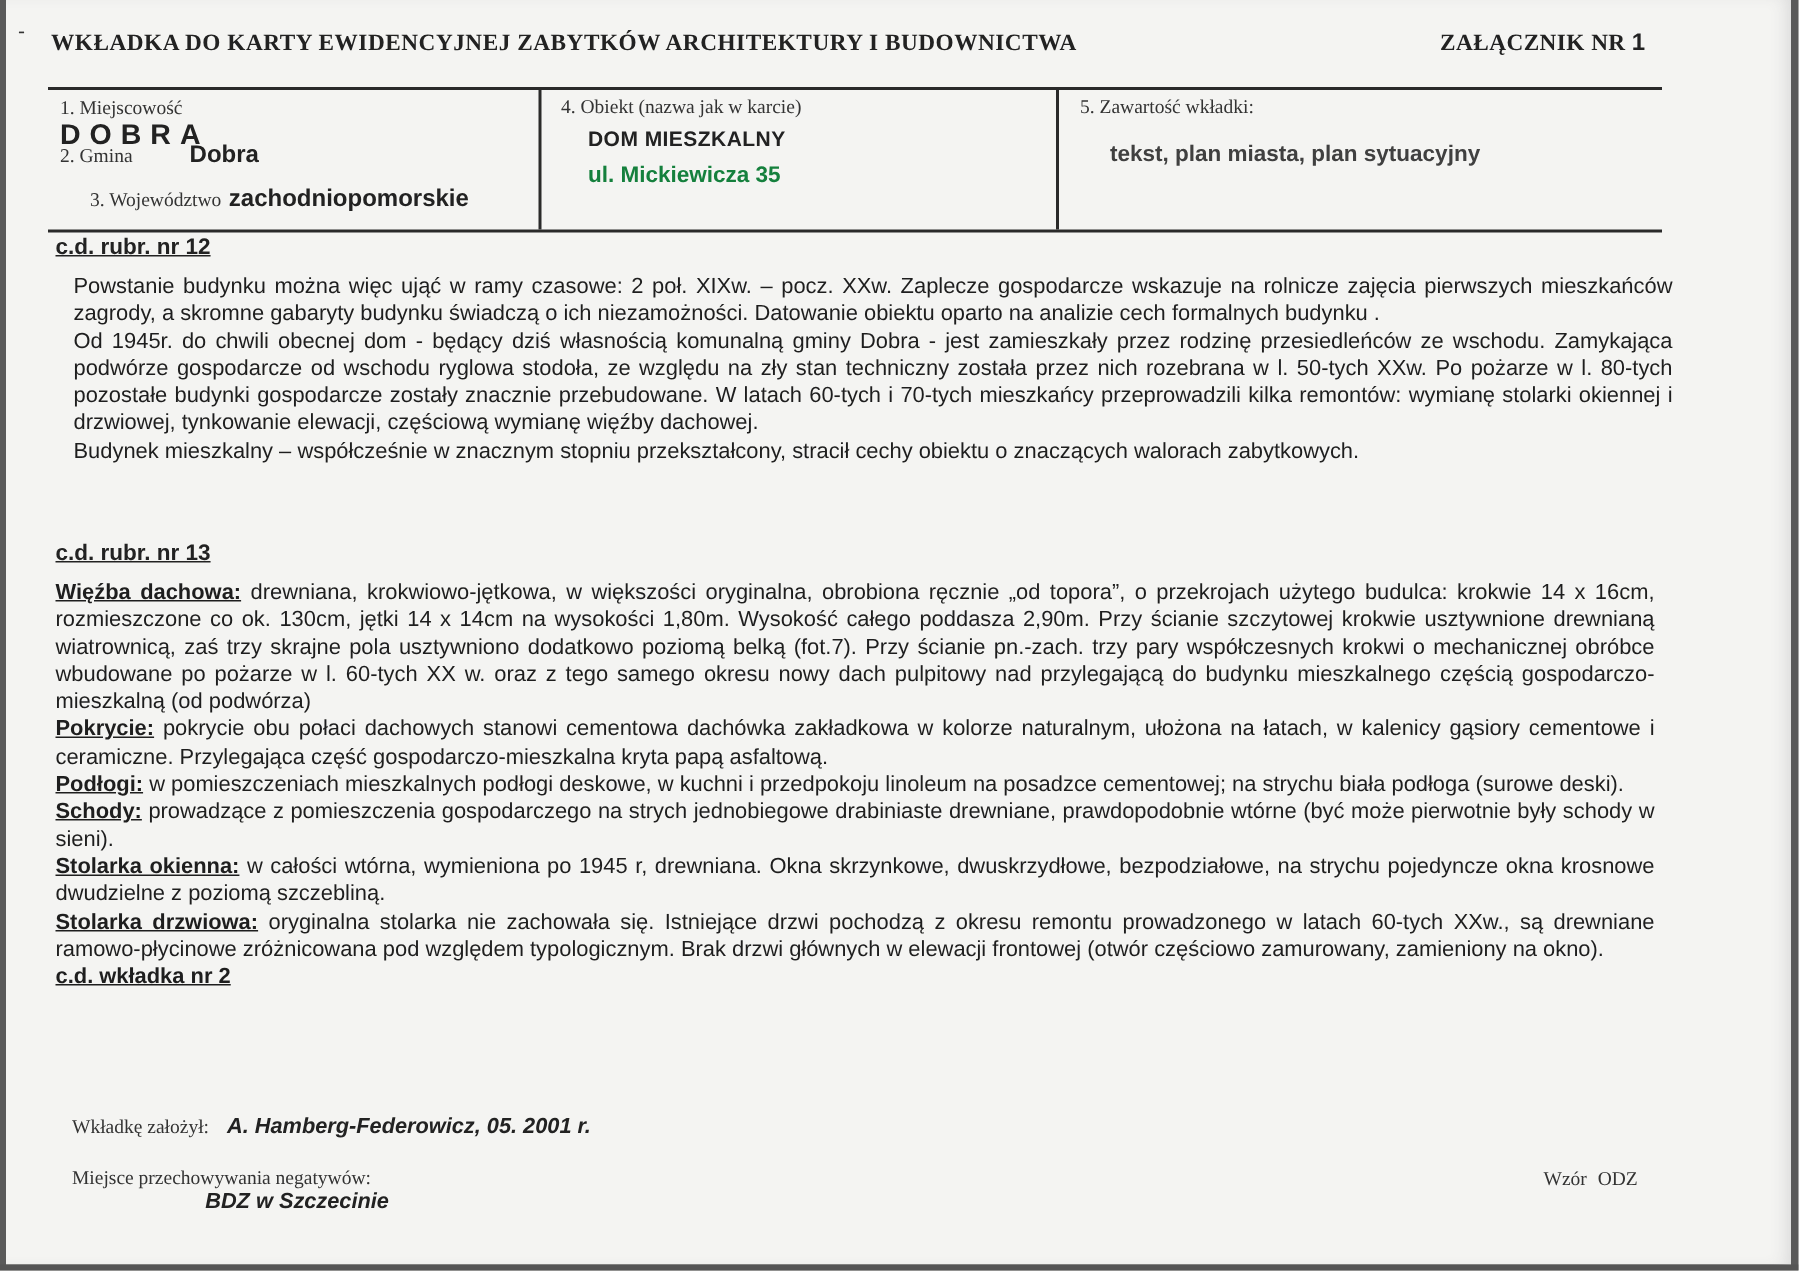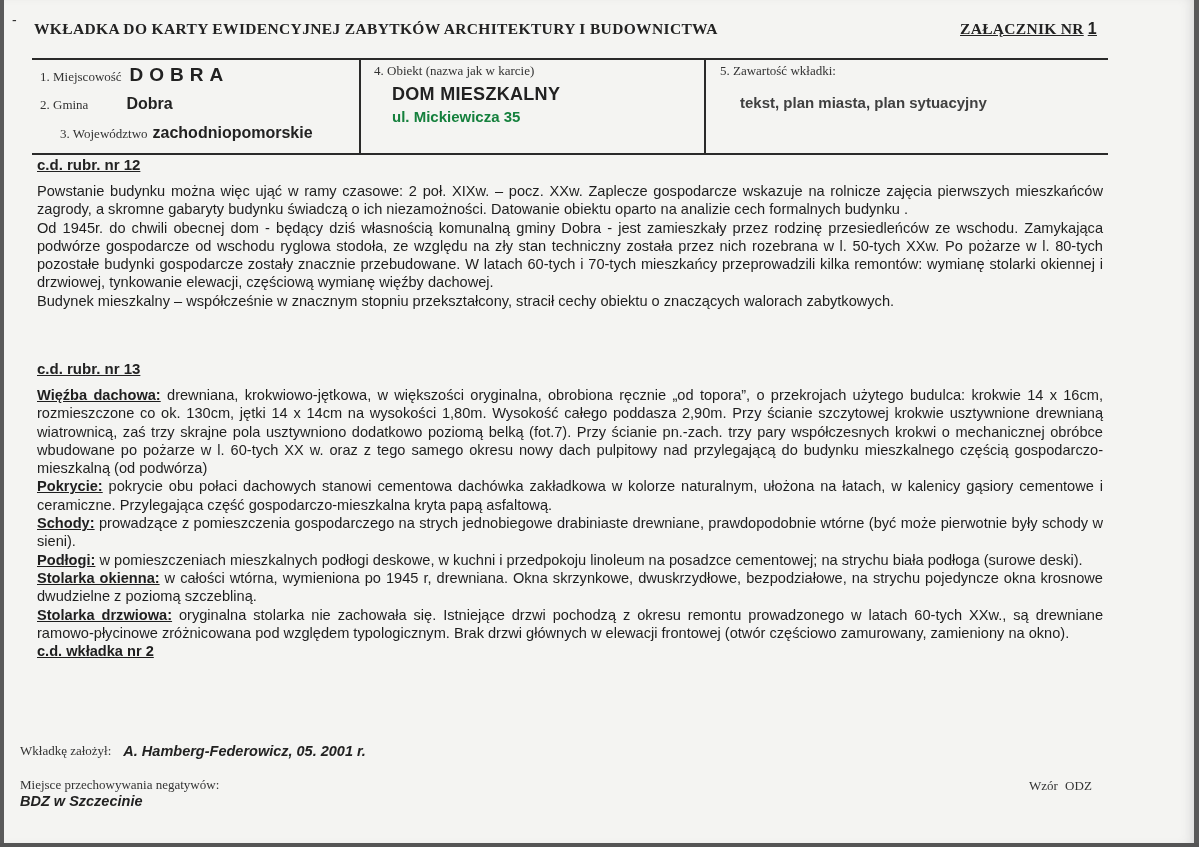--- a/index.html
+++ b/index.html
@@ -19,78 +19,78 @@
   }
   .dash { position: absolute; left: 8px; top: 12px; font-size: 14px; color:#333; }
   .header-title {
     position: absolute; left: 30px; top: 20px;
     font-family: "Liberation Serif", serif; font-weight: bold;
     font-size: 15.5px; letter-spacing: 0.35px; color: #222;
   }
   .header-annex {
     position: absolute; left: 956px; top: 20px;
     font-family: "Liberation Serif", serif; font-weight: bold;
-    font-size: 15.5px; letter-spacing: 0.3px; color: #222; text-decoration: underline;
+    font-size: 15.5px; letter-spacing: 0.3px; color: #222;
   }
   .header-annex .num { font-family: "Liberation Sans", sans-serif; font-size: 16px; margin-left: 4px; }
   .box {
     position: absolute; left: 28px; top: 58px;
     width: 1076px; height: 97px;
     border-top: 2.5px solid #2a2a2a;
     border-bottom: 2.5px solid #2a2a2a;
   }
   .col { position: absolute; top: 0; bottom: 0; }
   .col1 { left: 0; width: 327px; }
   .col2 { left: 327px; width: 345px; border-left: 2px solid #2a2a2a; }
   .col3 { left: 672px; right: 0; border-left: 2px solid #2a2a2a; }
   .lbl {
     font-family: "Liberation Serif", serif; font-size: 13px; color: #333;
   }
   .row { position: absolute; left: 8px; display: flex; align-items: baseline; }
   .row .lbl { margin-right: 8px; }
   .val-big { font-weight: bold; font-size: 19px; letter-spacing: 6px; color:#222; }
   .val { font-weight: bold; font-size: 16px; color:#222; }
   .obj-label { position: absolute; left: 13px; top: 3px; }
-  .obj-name { position: absolute; left: 31px; top: 24px; font-weight: bold; font-size: 18px; letter-spacing: 0.3px; color:#222;}
+  .obj-name { position: absolute; left: 31px; top: 24px; font-weight: bold; font-size: 14px; letter-spacing: 0.3px; color:#222;}
   .obj-addr { position: absolute; left: 31px; top: 48px; font-weight: bold; font-size: 15px; color:#15803d;}
   .cont-label { position: absolute; left: 14px; top: 3px; }
   .cont-val { position: absolute; left: 34px; top: 34px; font-weight: bold; font-size: 15px; color:#404040; }
 
   .section-head {
     position: absolute; left: 33px;
     font-weight: bold; font-size: 15px; text-decoration: underline; color:#222;
   }
   .para {
     position: absolute; left: 33px; width: 1066px;
     font-size: 14.6px; line-height: 18.3px; text-align: justify; color:#1e1e1e;
   }
   .para p { margin: 0; }
   .para .term { font-weight: bold; text-decoration: underline; }
   .para p.last-line { text-align: left; }
 
-  .footer-row { position: absolute; left: 16px; display: flex; align-items: flex-start; }
+  .footer-row { position: absolute; left: 44px; display: flex; align-items: flex-end; }
   .footer-row .lbl { font-size: 13px; margin-right: 12px; }
   .footer-row .fv { font-weight: bold; font-style: italic; font-size: 14.5px; color:#222; }
   .pattern { position: absolute; left: 1025px; top: 778px; font-family: "Liberation Serif", serif; font-size: 13px; color:#333; word-spacing: 4px;}
   .bottom-edge { position: absolute; left: 0; right: 0; bottom: 0; height: 4px; background:#555; }
 </style>
 </head>
 <body>
 
 <div class="page">
   <div class="dash">-</div>
 
   <div class="header-title">WKŁADKA DO KARTY EWIDENCYJNEJ ZABYTKÓW ARCHITEKTURY I BUDOWNICTWA</div>
   <div class="header-annex">
     <span>ZAŁĄCZNIK NR</span><span class="num">1</span>
   </div>
 
   <div class="box">
     <div class="col col1">
-      <div class="row" style="top:4px;">
+      <div class="row" style="top:4px;flex-direction:column;">
         <span class="lbl">1. Miejscowość</span>
         <span class="val-big">DOBRA</span>
       </div>
       <div class="row" style="top:35px;">
         <span class="lbl" style="margin-right:38px;">2. Gmina</span>
         <span class="val">Dobra</span>
       </div>
       <div class="row" style="top:64px;margin-left:20px;">
         <span class="lbl" style="margin-right:5px;">3. Województwo</span>
         <span class="val">zachodniopomorskie</span>
@@ -101,32 +101,32 @@
       <div class="obj-name">DOM MIESZKALNY</div>
       <div class="obj-addr">ul. Mickiewicza 35</div>
     </div>
     <div class="col col3">
       <span class="lbl cont-label">5. Zawartość wkładki:</span>
       <div class="cont-val">tekst, plan miasta, plan sytuacyjny</div>
     </div>
   </div>
 
   <div class="section-head" style="top:156px;">c.d. rubr. nr 12</div>
-  <div class="para" style="top:182px;">
+  <div class="para" style="top:182px;margin-left:12px;">
     <p>Powstanie budynku można więc ująć w ramy czasowe: 2 poł. XIXw. – pocz. XXw. Zaplecze gospodarcze wskazuje na rolnicze zajęcia pierwszych mieszkańców zagrody, a skromne gabaryty budynku świadczą o ich niezamożności. Datowanie obiektu oparto na analizie cech formalnych budynku .</p>
     <p>Od 1945r. do chwili obecnej dom - będący dziś własnością komunalną gminy Dobra - jest zamieszkały przez rodzinę przesiedleńców ze wschodu. Zamykająca podwórze gospodarcze od wschodu ryglowa stodoła, ze względu na zły stan techniczny została przez nich rozebrana w l. 50-tych XXw. Po pożarze w l. 80-tych pozostałe budynki gospodarcze zostały znacznie przebudowane. W latach 60-tych i 70-tych mieszkańcy przeprowadzili kilka remontów: wymianę stolarki okiennej i drzwiowej, tynkowanie elewacji, częściową wymianę więźby dachowej.</p>
     <p class="last-line">Budynek mieszkalny – współcześnie w znacznym stopniu przekształcony, stracił cechy obiektu o znaczących walorach zabytkowych.</p>
   </div>
 
   <div class="section-head" style="top:360px;">c.d. rubr. nr 13</div>
   <div class="para" style="top:386px;">
     <p><span class="term">Więźba dachowa:</span><span> drewniana, krokwiowo-jętkowa, w większości oryginalna, obrobiona ręcznie „od topora”, o przekrojach użytego budulca: krokwie 14 x 16cm, rozmieszczone co ok. 130cm, jętki 14 x 14cm na wysokości 1,80m. Wysokość całego poddasza 2,90m. Przy ścianie szczytowej krokwie usztywnione drewnianą wiatrownicą, zaś trzy skrajne pola usztywniono dodatkowo poziomą belką (fot.7). Przy ścianie pn.-zach. trzy pary współczesnych krokwi o mechanicznej obróbce wbudowane po pożarze w l. 60-tych XX w.  oraz z tego samego okresu nowy dach pulpitowy nad przylegającą do budynku mieszkalnego częścią gospodarczo-mieszkalną (od podwórza)</span></p>
     <p><span class="term">Pokrycie:</span><span> pokrycie obu połaci dachowych stanowi cementowa dachówka zakładkowa w kolorze naturalnym, ułożona na łatach, w kalenicy gąsiory cementowe i ceramiczne. Przylegająca część gospodarczo-mieszkalna kryta papą asfaltową.</span></p>
+    <p><span class="term">Podłogi:</span><span> w pomieszczeniach mieszkalnych podłogi deskowe, w kuchni i przedpokoju linoleum na posadzce cementowej; na strychu biała podłoga (surowe deski).</span></p>
     <p><span class="term">Schody:</span><span> prowadzące z pomieszczenia gospodarczego na strych jednobiegowe drabiniaste drewniane, prawdopodobnie wtórne (być może pierwotnie były schody w sieni).</span></p>
-    <p><span class="term">Podłogi:</span><span> w pomieszczeniach mieszkalnych podłogi deskowe, w kuchni i przedpokoju linoleum na posadzce cementowej; na strychu biała podłoga (surowe deski).</span></p>
     <p><span class="term">Stolarka okienna:</span><span> w całości wtórna, wymieniona po 1945 r, drewniana. Okna skrzynkowe, dwuskrzydłowe, bezpodziałowe, na strychu pojedyncze okna krosnowe dwudzielne z poziomą szczebliną.</span></p>
     <p><span class="term">Stolarka drzwiowa:</span><span> oryginalna stolarka nie zachowała się. Istniejące drzwi pochodzą z okresu remontu prowadzonego w latach 60-tych XXw., są drewniane ramowo-płycinowe zróżnicowana pod względem typologicznym. Brak drzwi głównych w elewacji frontowej (otwór częściowo zamurowany, zamieniony na okno).</span></p>
     <p><span class="term" style="text-decoration:underline;">c.d. wkładka nr 2</span></p>
   </div>
 
   <div class="footer-row" style="top:743px;">
     <span class="lbl">Wkładkę założył:</span>
     <span class="fv">A. Hamberg-Federowicz, 05. 2001 r.</span>
   </div>
   <div class="footer-row" style="top:777px;flex-direction:column;">

